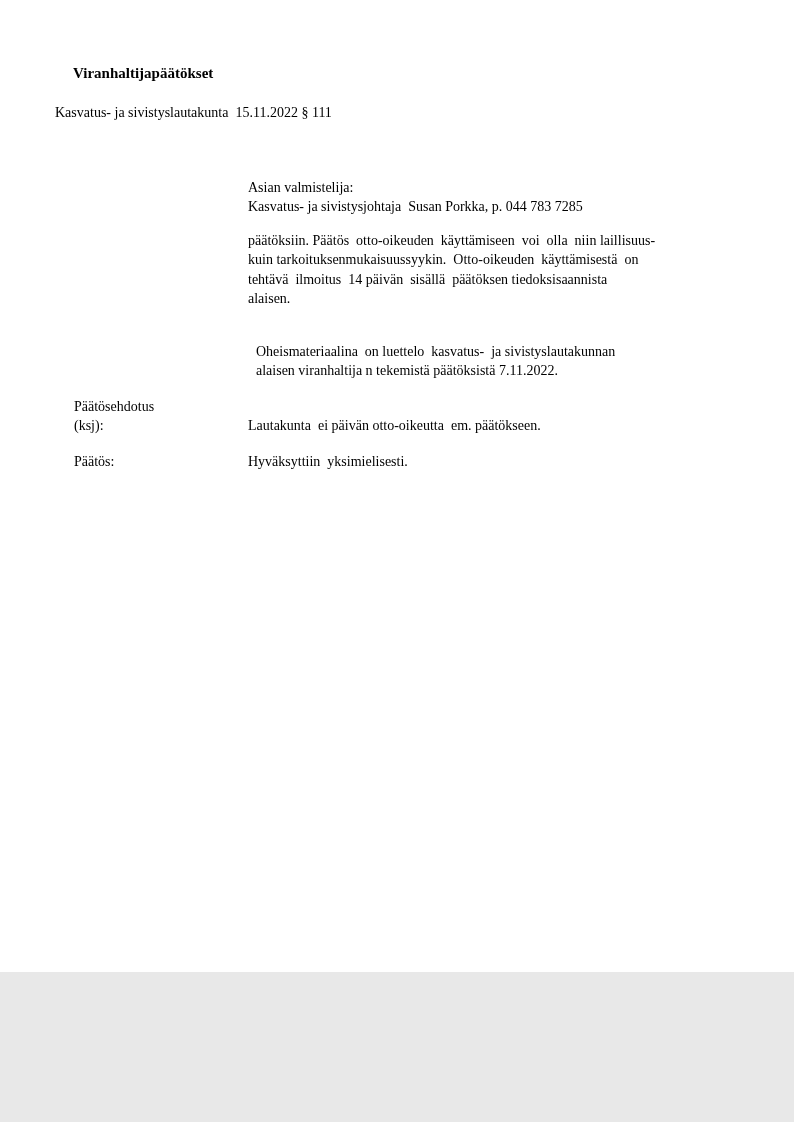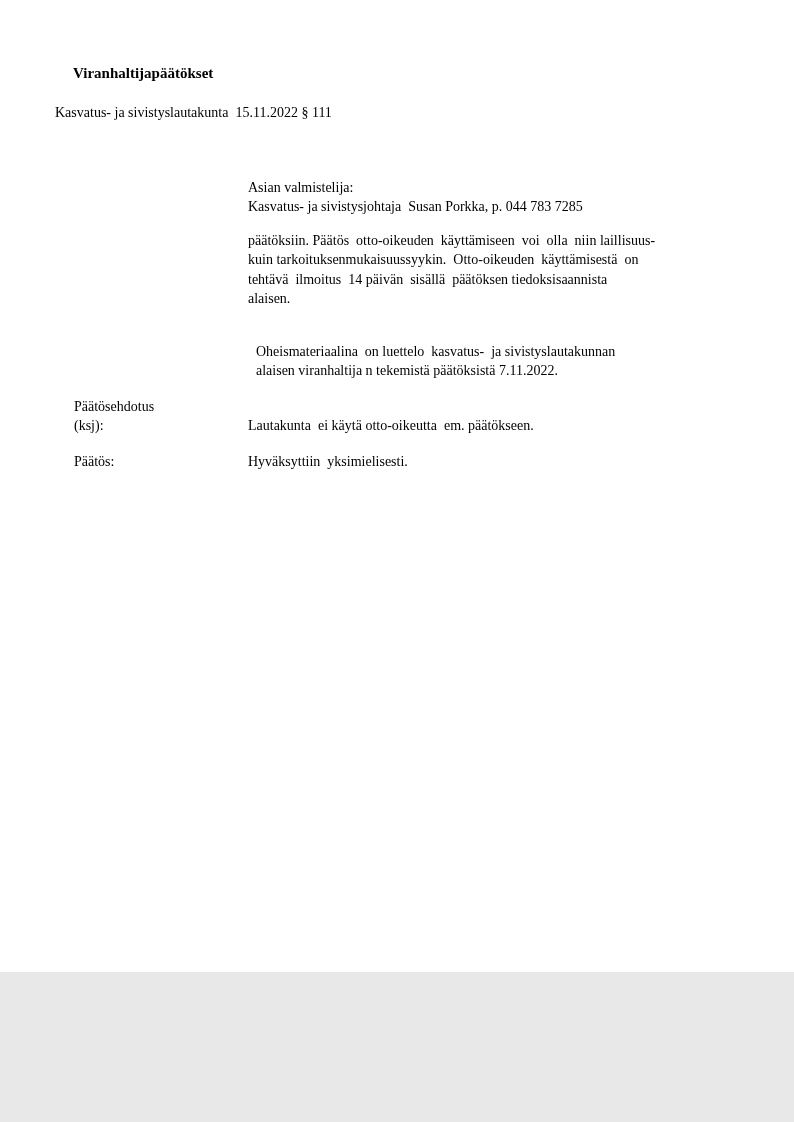--- a/index.html
+++ b/index.html
@@ -53,19 +53,19 @@
   <div class="abs body-col" style="left:248px; top:342px;margin-left:8px;">
     <div class="line">Oheismateriaalina  on luettelo  kasvatus-  ja sivistyslautakunnan</div>
     <div class="line">alaisen viranhaltija n tekemistä päätöksistä 7.11.2022.</div>
   </div>
 
   <div class="abs" style="left:74px; top:397px;">
     <div class="line">Päätösehdotus</div>
     <div class="line">(ksj):</div>
   </div>
 
-  <div class="abs line body-col" style="left:248px; top:416px;">Lautakunta  ei käytä otto-oikeutta  em. päätökseen.</div>
+  <div class="abs line body-col" style="left:248px; top:416px;">Lautakunta  ei päivän otto-oikeutta  em. päätökseen.</div>
 
   <div class="abs line" style="left:74px; top:452px;">Päätös:</div>
 
   <div class="abs line body-col" style="left:248px; top:452px;">Hyväksyttiin  yksimielisesti.</div>
 
 </div>
 
 </body></html>

